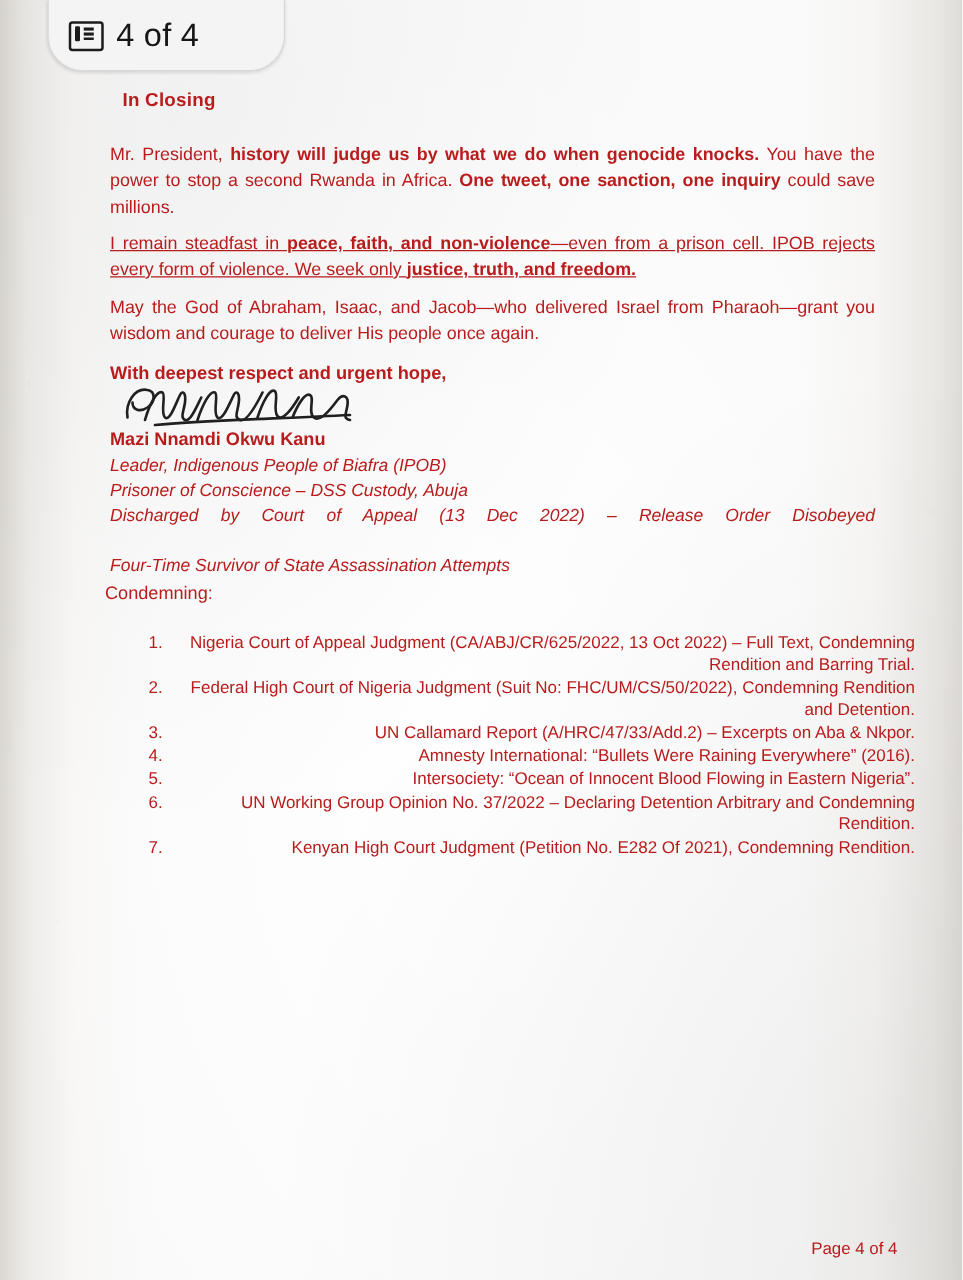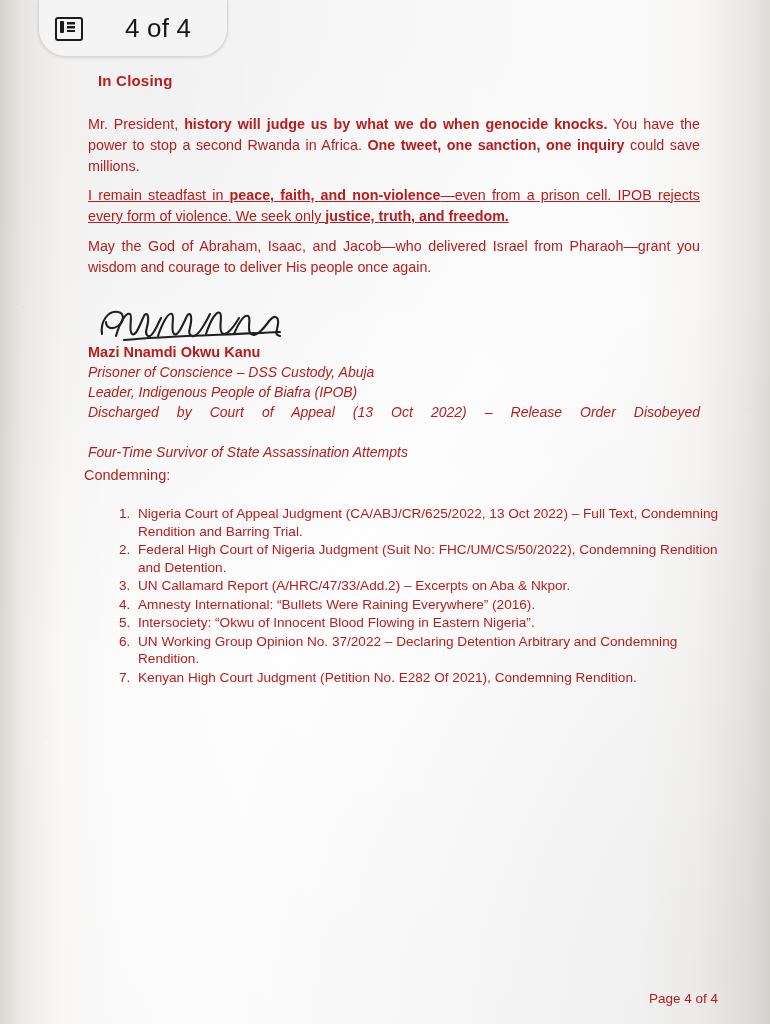--- a/index.html
+++ b/index.html
@@ -78,21 +78,20 @@
     background:
       linear-gradient(#1b1b1b, #1b1b1b) 0 0/100% 2.5px no-repeat,
       linear-gradient(#1b1b1b, #1b1b1b) 0 4px/100% 2.5px no-repeat,
       linear-gradient(#1b1b1b, #1b1b1b) 0 8px/100% 2.5px no-repeat;
   }
   .pill-label {
     font-size: 26px;
     color: #171717;
     letter-spacing: 0.2px;
     white-space: nowrap;
-    margin-left: 32px;
   }
 
   
   .doc {
     position: absolute;
     left: 16px; top: 0;
     width: 770px;
     height: 1024px;
     color: #b91c1c;
   }
@@ -177,20 +176,21 @@
     top: 505px;
     width: 598px;
     margin: 0;
     padding: 0 0 0 32px;
     font-size: 13.6px;
     line-height: 17.5px;
   }
   ol.enclosures li {
     margin-bottom: 1px;
     padding-left: 4px;
+    text-align: right;
   }
 
   .footer {
     position: absolute;
     right: 68px;
     bottom: 18px;
     font-size: 13.5px;
   }
 
   
@@ -212,49 +212,50 @@
 <div class="speckle"></div>
 
 <div class="doc">
 
   <div class="heading">In Closing</div>
 
   <div class="para p1"><span>Mr. President, </span><b>history will judge us by what we do when genocide knocks.</b><span> You have the power to stop a second Rwanda in Africa. </span><b>One tweet, one sanction, one inquiry</b><span> could save millions.</span></div>
   <div class="para p2"><span>I remain steadfast in </span><b>peace, faith, and non-violence</b><span>—even from a prison cell. IPOB rejects every form of violence. We seek only </span><b>justice, truth, and freedom.</b></div>
   <div class="para p3"><span>May the God of Abraham, Isaac, and Jacob—who delivered Israel from Pharaoh—grant you wisdom and courage to deliver His people once again.</span></div>
 
+  <div class="closing-line">With deepest respect and urgent hope,</div>
 
   <svg class="signature" viewBox="0 0 240 48" xmlns="http://www.w3.org/2000/svg">
     <g fill="none" stroke="#202020" stroke-width="2.1" stroke-linecap="round" stroke-linejoin="round">
       <path d="M8 34 C6 22, 14 10, 24 12 C31 13, 30 22, 24 26 C18 30, 12 28, 12 22"></path>
       <path d="M22 36 C26 22, 32 12, 36 14 C39 16, 34 30, 38 34 C42 37, 46 24, 50 16 C52 12, 55 14, 54 22 C53 29, 50 34, 54 36 C58 38, 63 26, 67 18"></path>
       <path d="M64 36 C68 24, 74 12, 78 14 C81 16, 76 30, 80 34 C84 37, 89 24, 93 16 C95 12, 98 14, 97 22 C96 30, 93 34, 98 36 C103 38, 110 26, 116 14"></path>
       <path d="M112 34 C116 22, 122 10, 126 13 C129 16, 124 28, 128 33 C132 37, 139 28, 145 18"></path>
       <path d="M140 34 C144 24, 150 14, 154 16 C158 18, 152 30, 157 34 C162 38, 170 28, 176 20 C180 15, 185 16, 184 24 C183 31, 180 35, 186 36"></path>
       <path d="M30 40 C70 36, 130 35, 186 32"></path>
     </g>
   </svg>
 
   <div class="sig-name">Mazi Nnamdi Okwu Kanu</div>
 
   <div class="sig-lines">
+    <div>Leader, Indigenous People of Biafra (IPOB)</div>
     <div>Prisoner of Conscience – DSS Custody, Abuja</div>
-    <div>Leader, Indigenous People of Biafra (IPOB)</div>
-    <div class="just">Discharged by Court of Appeal (13 Oct 2022) – Release Order Disobeyed</div>
+    <div class="just">Discharged by Court of Appeal (13 Dec 2022) – Release Order Disobeyed</div>
     <div>Four-Time Survivor of State Assassination Attempts</div>
   </div>
 
   <div class="enclosures-title">Condemning:</div>
 
   <ol class="enclosures">
     <li>Nigeria Court of Appeal Judgment (CA/ABJ/CR/625/2022, 13 Oct 2022) – Full Text, Condemning Rendition and Barring Trial.</li>
     <li>Federal High Court of Nigeria Judgment (Suit No: FHC/UM/CS/50/2022), Condemning Rendition and Detention.</li>
     <li>UN Callamard Report (A/HRC/47/33/Add.2) – Excerpts on Aba &amp; Nkpor.</li>
     <li>Amnesty International: “Bullets Were Raining Everywhere” (2016).</li>
-    <li>Intersociety: “Okwu of Innocent Blood Flowing in Eastern Nigeria”.</li>
+    <li>Intersociety: “Ocean of Innocent Blood Flowing in Eastern Nigeria”.</li>
     <li> UN Working Group Opinion No. 37/2022 – Declaring Detention Arbitrary and Condemning Rendition.</li>
     <li>Kenyan High Court Judgment (Petition No. E282 Of 2021), Condemning Rendition.</li>
   </ol>
 
   <div class="footer">Page 4 of 4</div>
 </div>
 
 <div class="page-pill">
   <span class="pill-icon">
     <span class="frame"></span>

